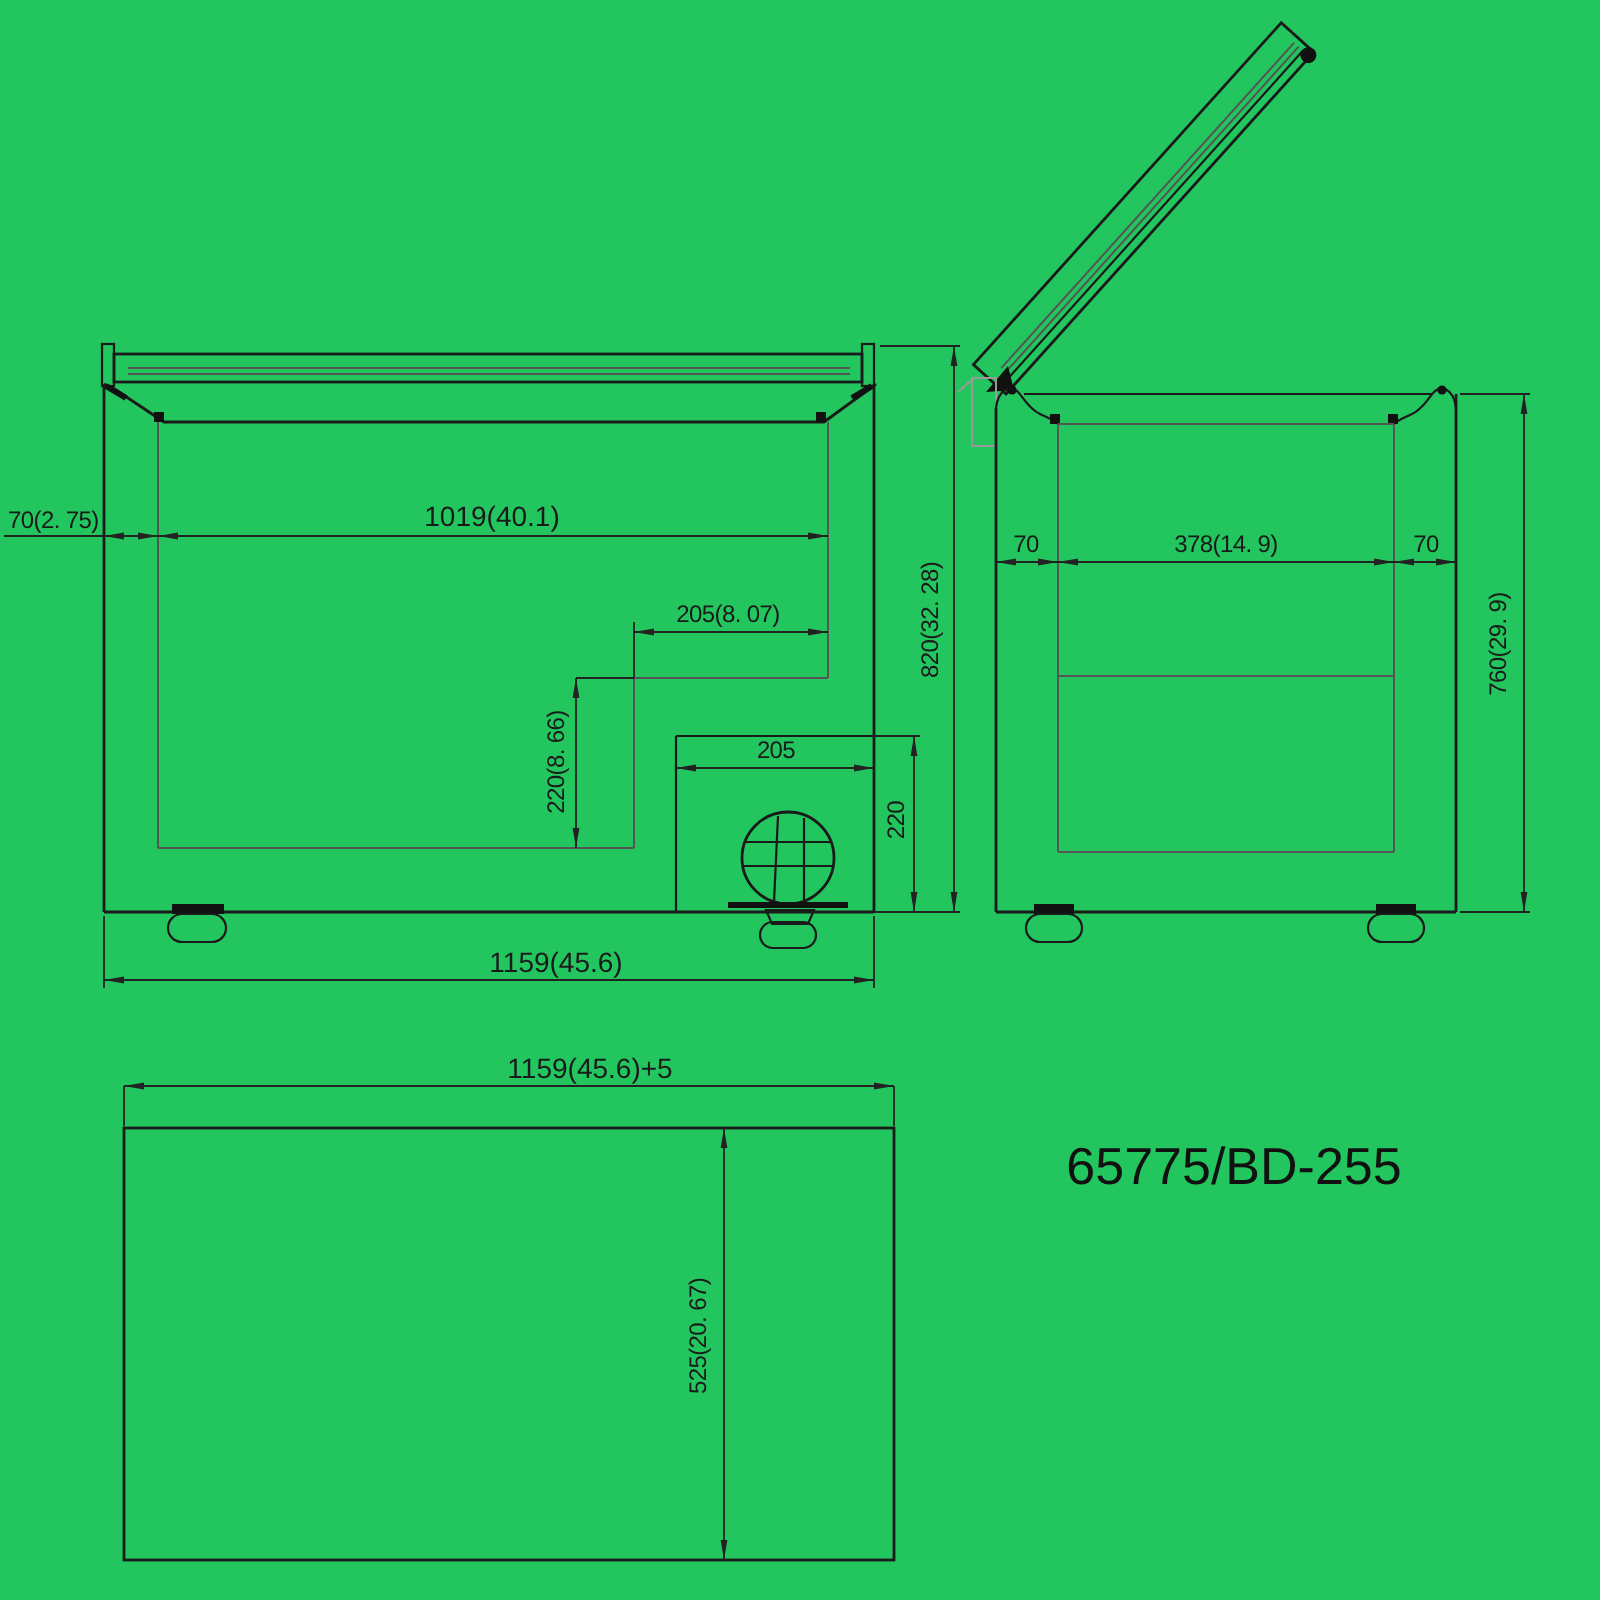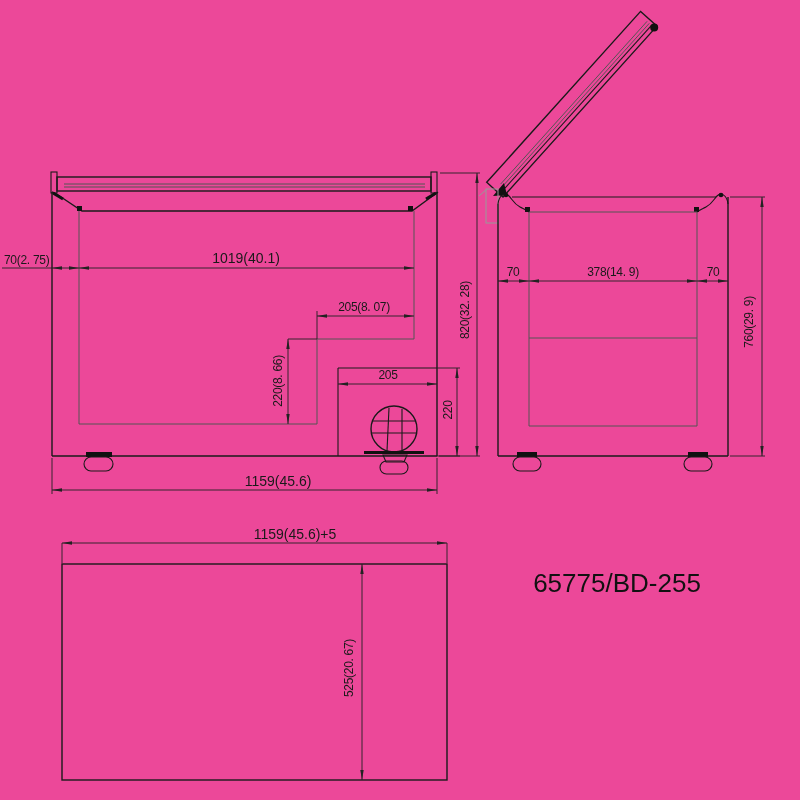--- a/index.html
+++ b/index.html
@@ -1,16 +1,16 @@
 <!DOCTYPE html>
 <html><head>
 <meta charset="utf-8">
 <style>
   html,body{margin:0;padding:0;background:#ffffff;}
-  .canvas{position:relative;width:800px;height:800px;background:#ec4899;overflow:hidden;
+  .canvas{position:relative;width:800px;height:800px;background:#22c55e;overflow:hidden;
           font-family:"Liberation Sans",sans-serif;}
   svg{display:block;}
   .outline{stroke:#1a1a1a;stroke-width:1.4;fill:none;}
   .outline2{stroke:#1a1a1a;stroke-width:1.1;fill:none;}
   .liner{stroke:#555;stroke-width:1;fill:none;}
   .gray{stroke:#999;stroke-width:1;fill:none;}
   .ext{stroke:#222;stroke-width:0.9;fill:none;}
   .dim{stroke:#222;stroke-width:0.9;fill:none;
        marker-start:url(#arr);marker-end:url(#arr);}
   .blob{fill:#111;stroke:none;}

